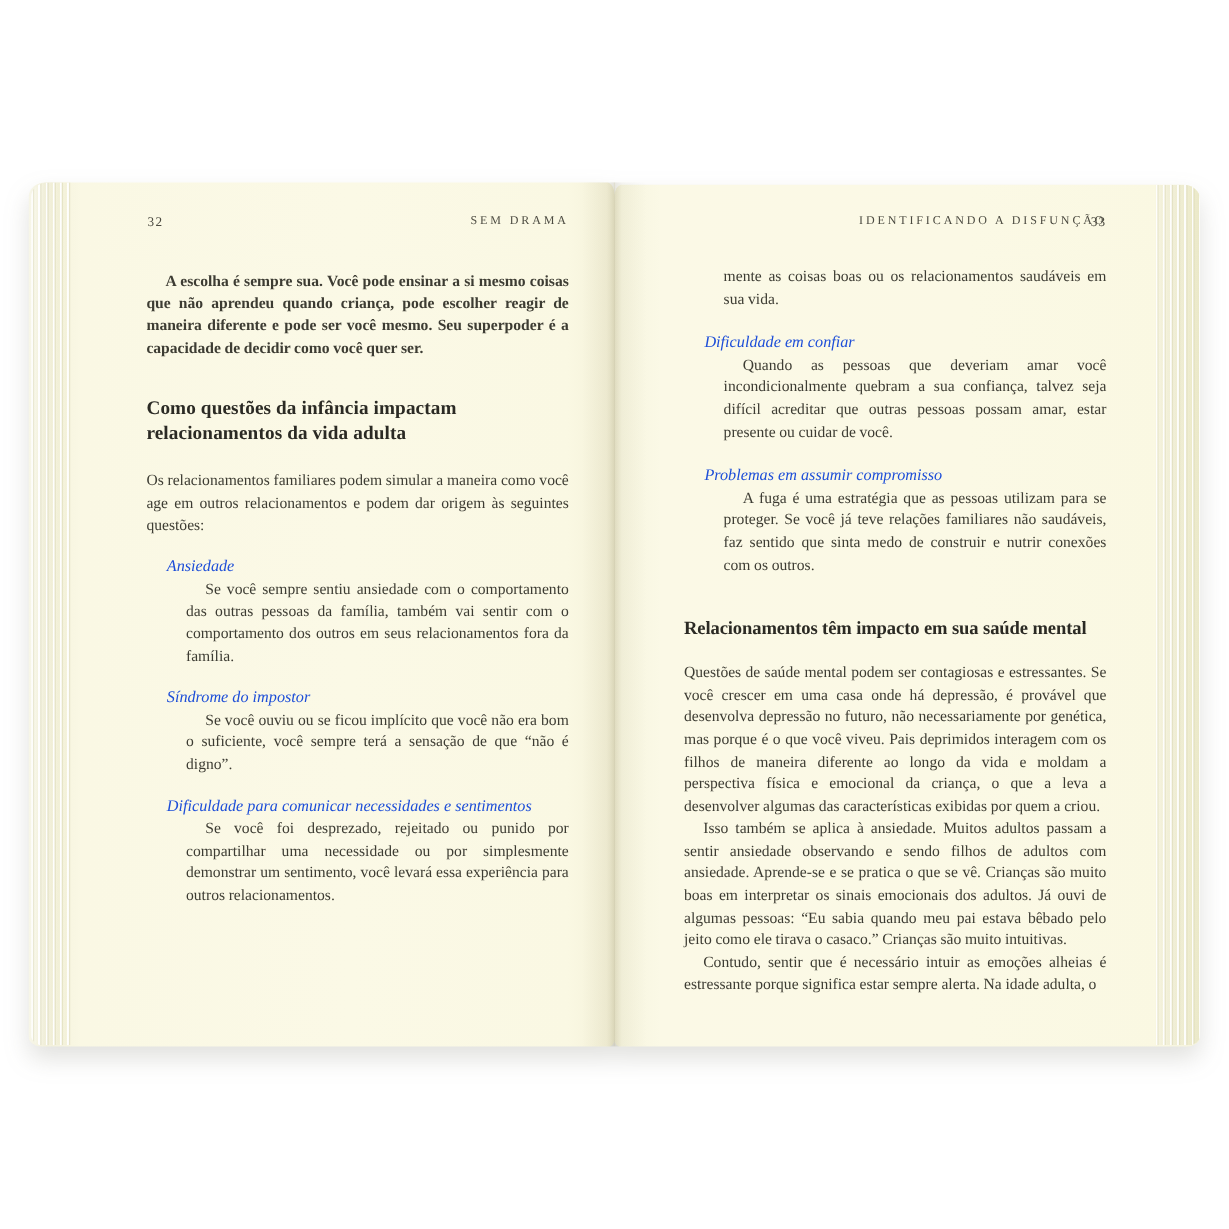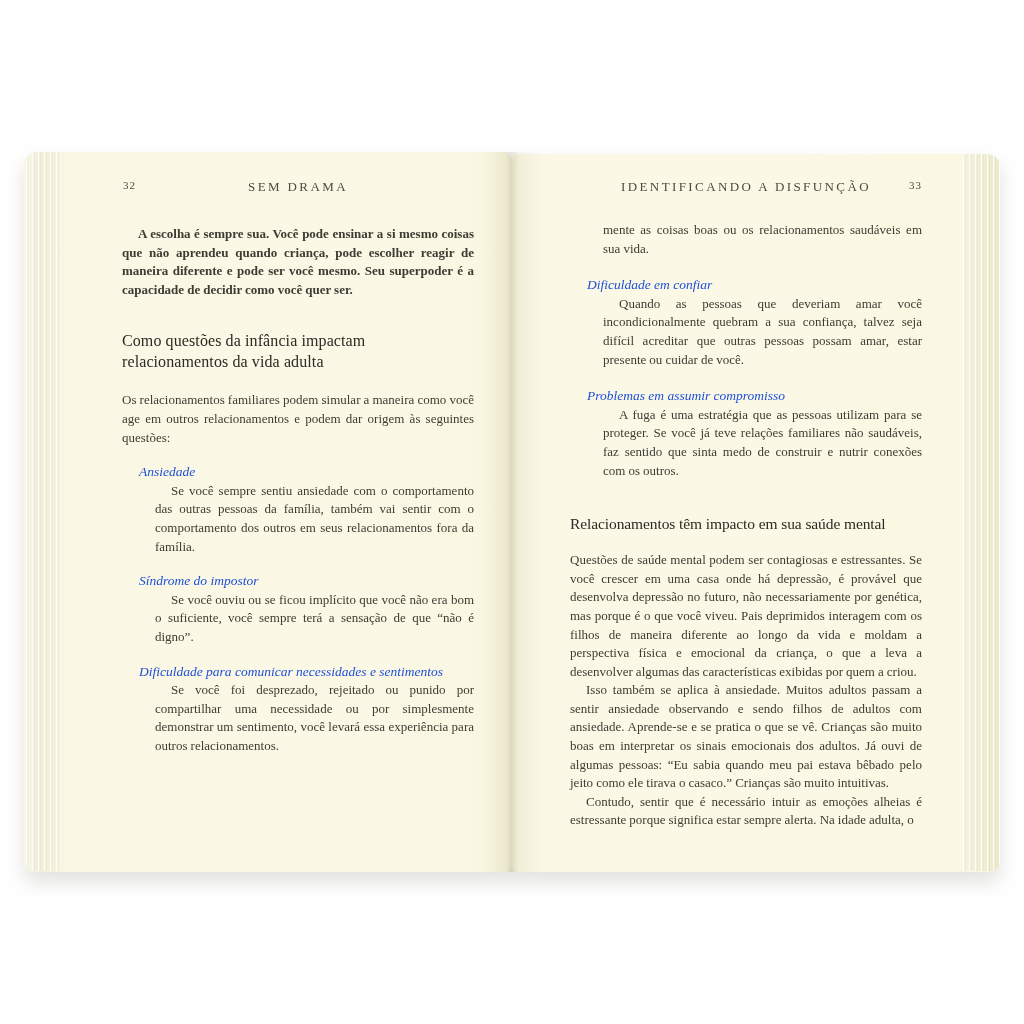--- a/index.html
+++ b/index.html
@@ -58,31 +58,31 @@
       rgba(120,112,60,0) 100%);
   }
   .content{position:absolute;top:0;width:352px;color:#3d3c33;}
   .content-left{left:98px;}
   .content-right{left:546px;}
   .head-row{position:relative;margin-top:33px;height:13px;}
   .page-num{position:absolute;top:0;font-size:11px;letter-spacing:1px;color:#4b4a40;}
   .page-num-left{left:1px;}
   .page-num-right{right:0;}
   .running-head{
-    position:absolute;left:0;right:0;text-align:center;
-    font-size:13px;letter-spacing:2.4px;color:#4b4a40;white-space:nowrap;
+    position:absolute;left:0;right:0;text-align:right;
+    font-size:10px;letter-spacing:2.4px;color:#4b4a40;white-space:nowrap;
   }
   .para{
     font-size:13px;line-height:18.6px;text-align:justify;margin:0;
     word-spacing:-0.2px;
   }
   .indent-first{text-indent:16px;}
   .p-intro{margin-top:33px;font-weight:bold;}
   .section-heading{
-    font-weight:normal;color:#2b2a24;font-size:16px;line-height:21px;
+    font-weight:bold;color:#2b2a24;font-size:16px;line-height:21px;
     letter-spacing:0.1px;margin:0;
   }
   .heading-left{margin-top:31px;width:316px;}
   .heading-right{margin-top:33px;font-size:15.5px;letter-spacing:-0.1px;white-space:nowrap;}
   .p-lead{margin-top:19px;}
   .sub{margin-left:17px;margin-top:16px;}
   .content-right .sub{margin-top:18px;}
   .sub-title{font-style:italic;font-size:13.5px;line-height:18.6px;color:#1d4ed8;}
   .sub-body{margin-left:16px;text-indent:16px;}
   .p-cont{margin-top:29px;margin-left:33px;}

